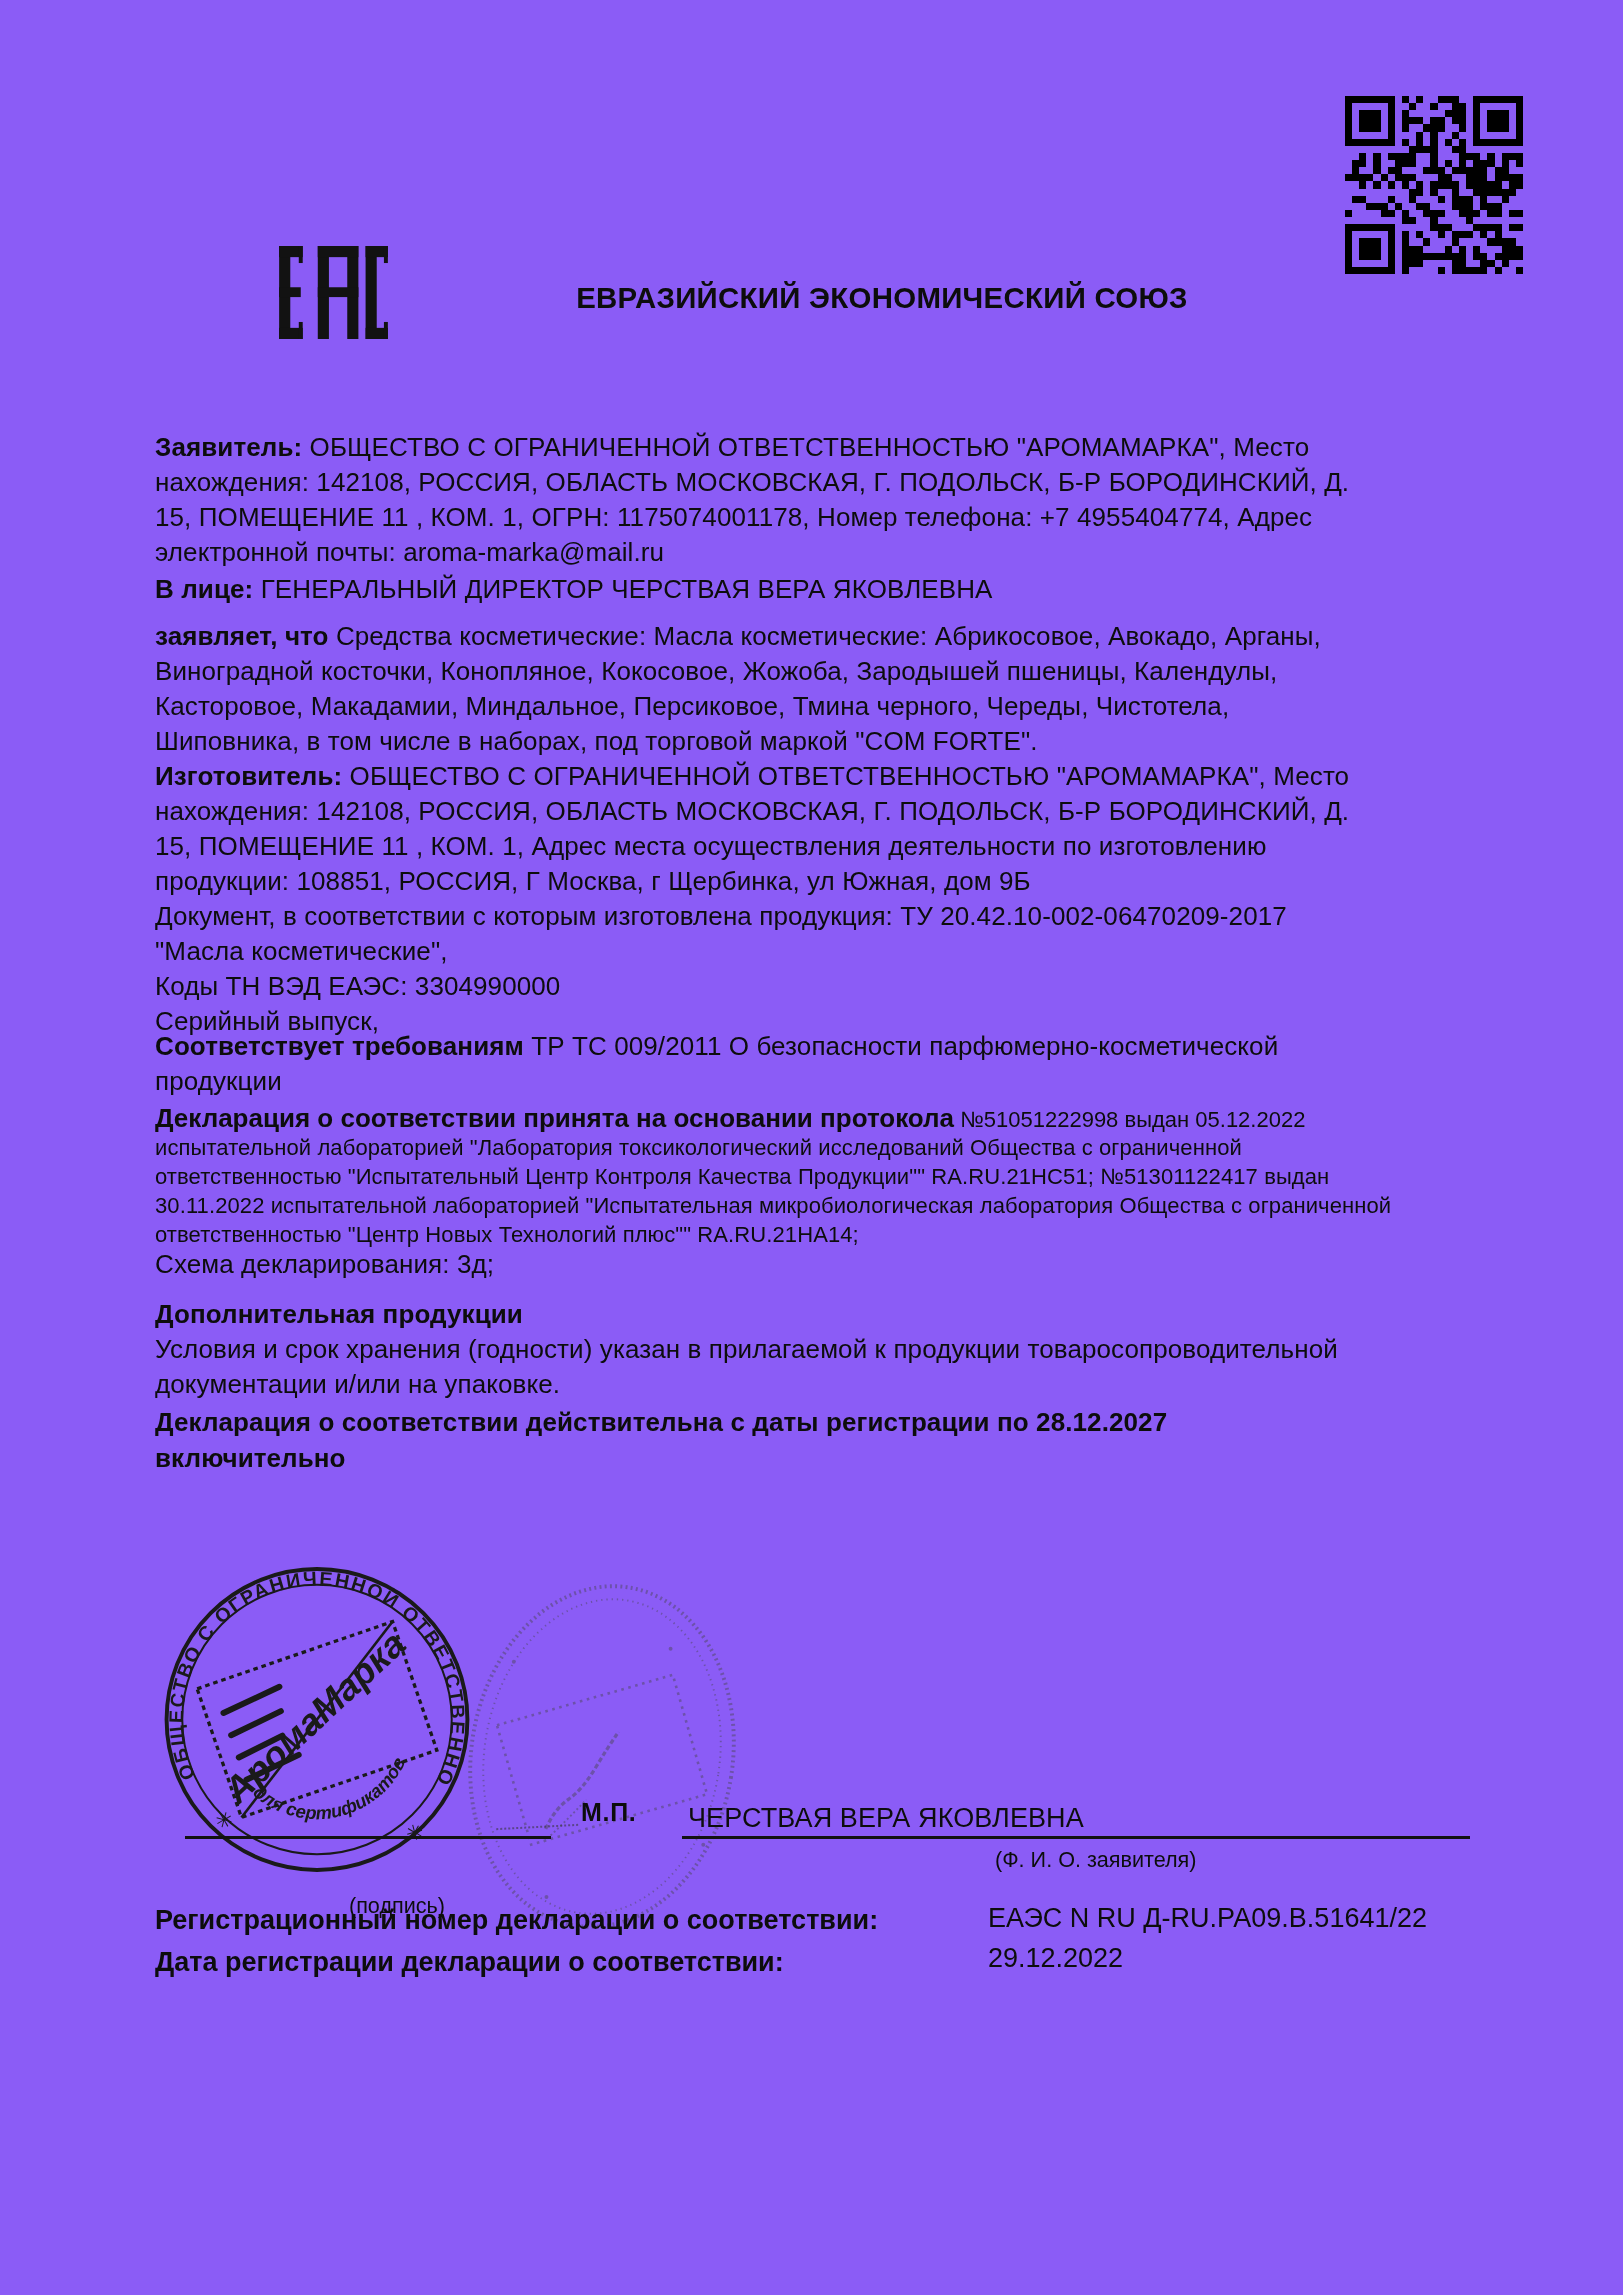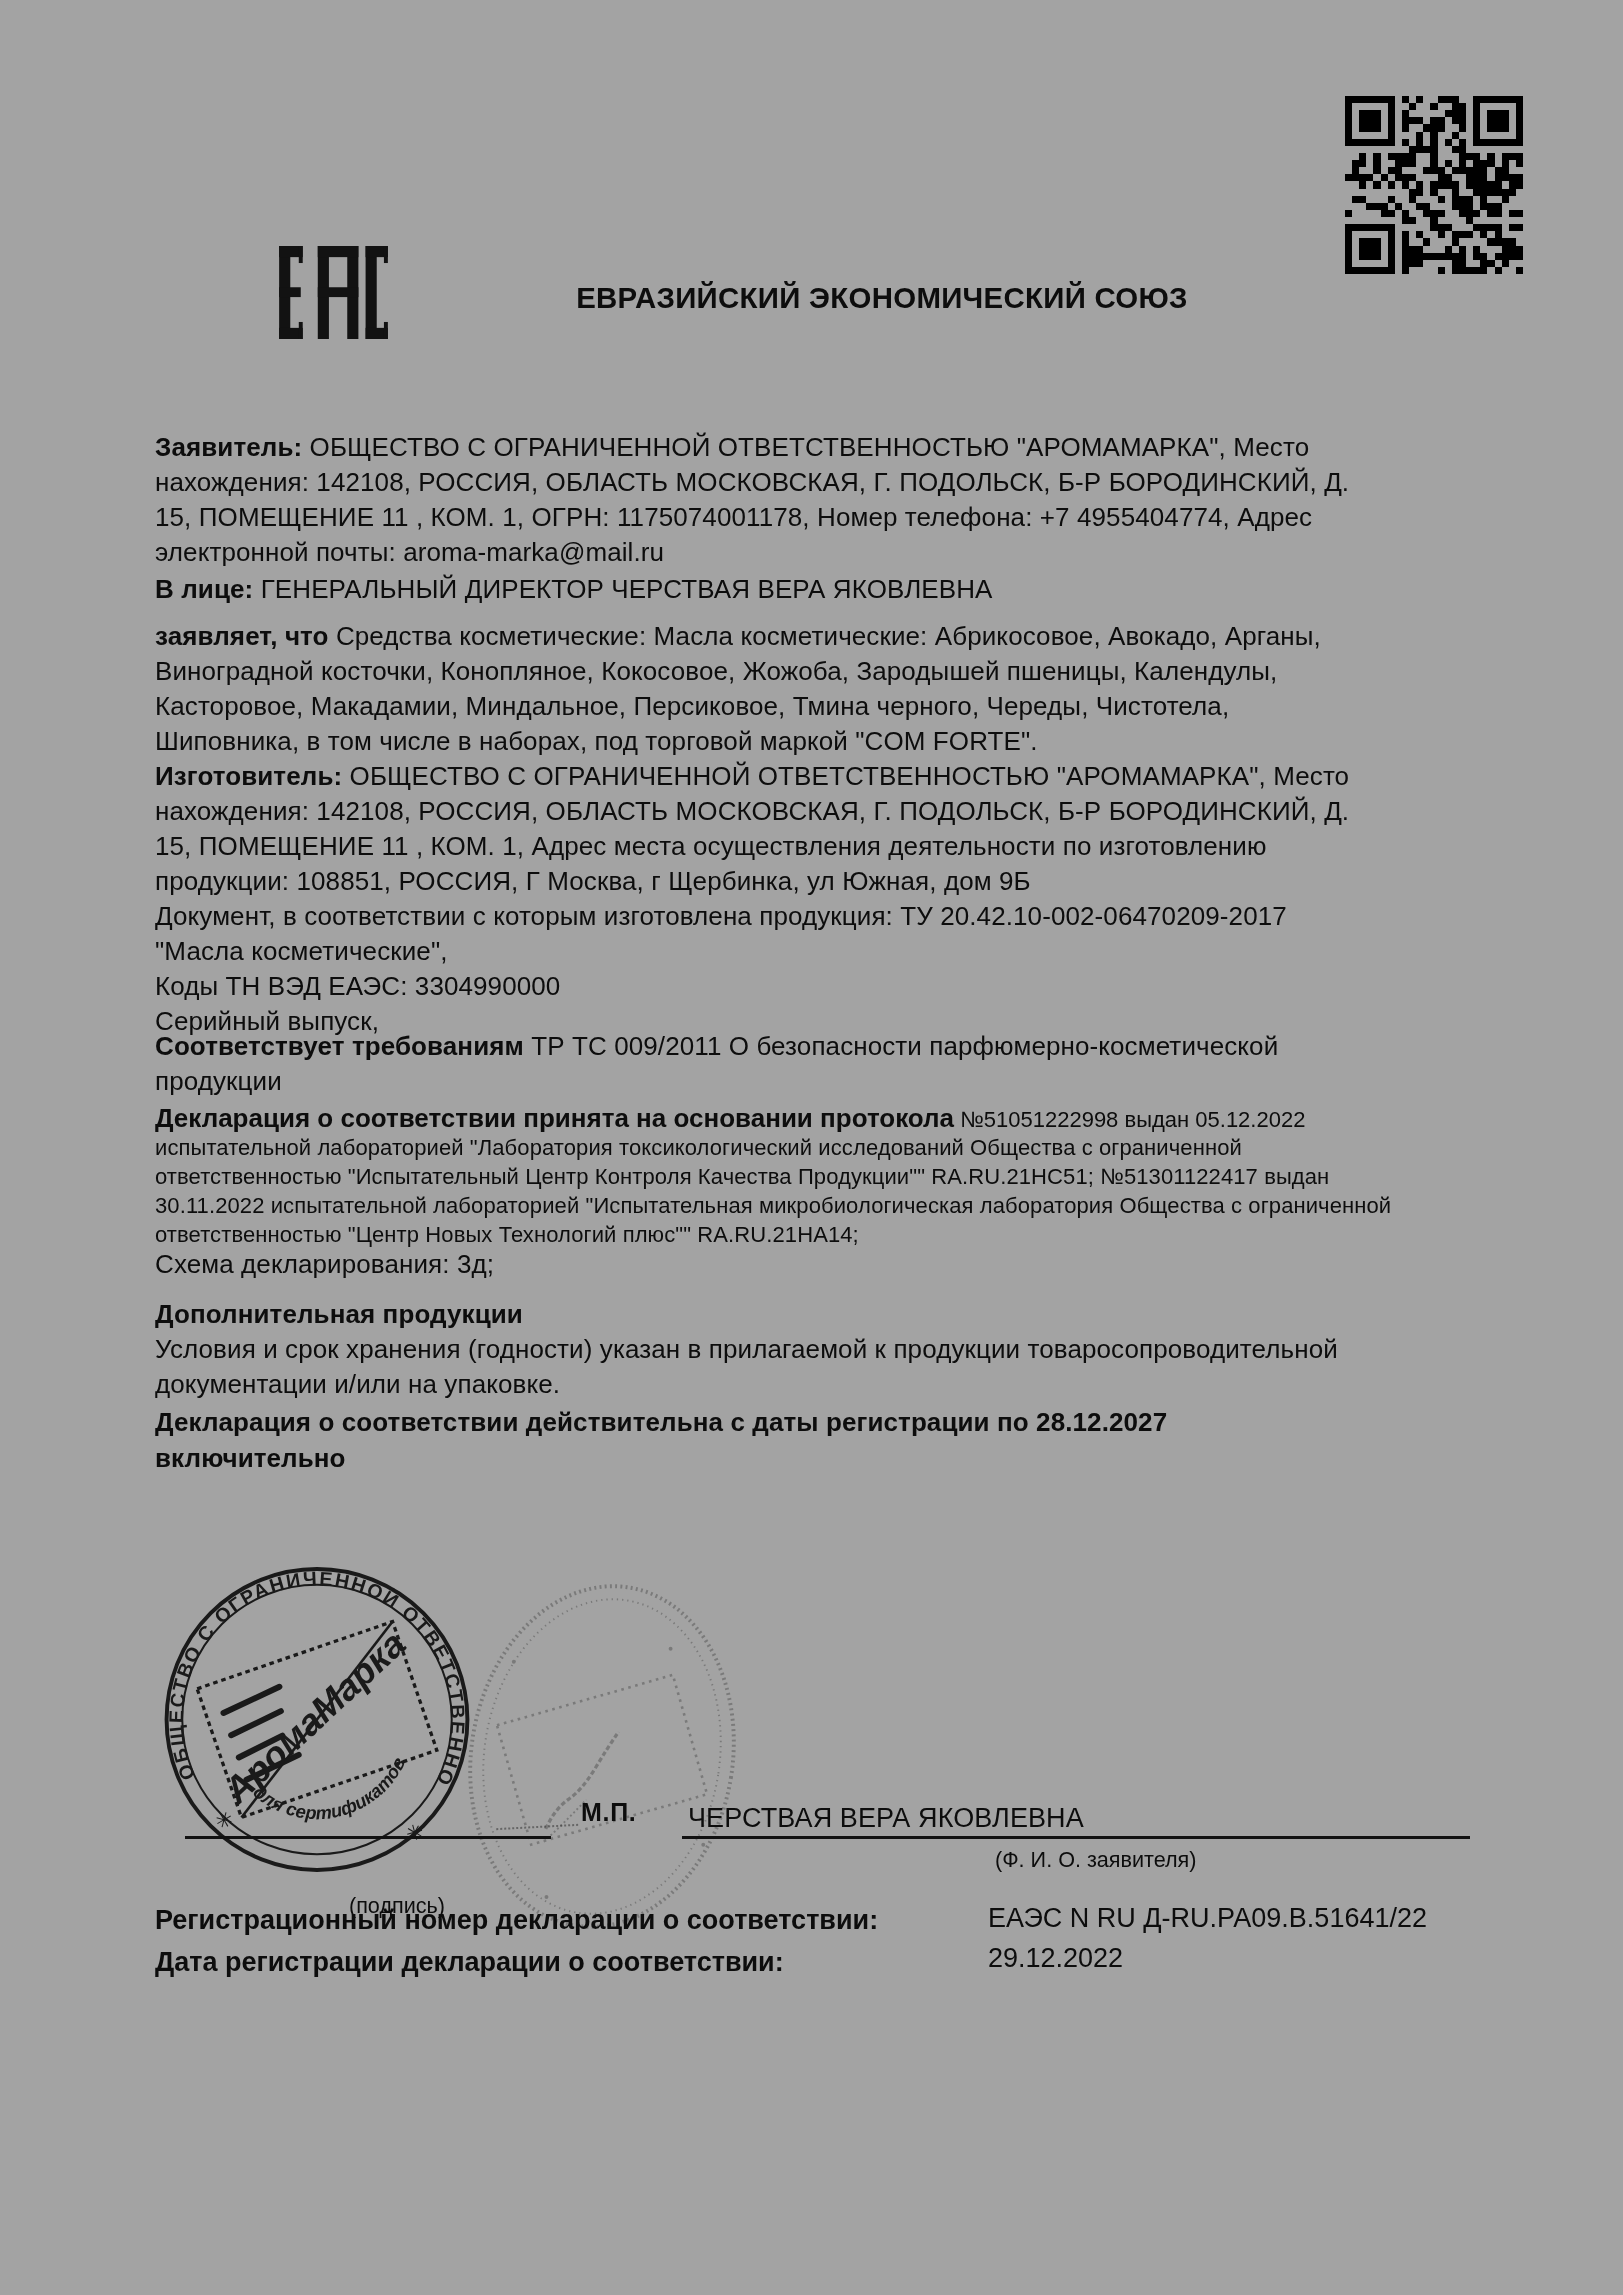--- a/index.html
+++ b/index.html
@@ -1,19 +1,19 @@
 <!DOCTYPE html>
 <html style="font-size:10.5px"><head>
 <meta charset="utf-8">
 <style>
   html,body{margin:0;padding:0;background:#e8e8e8;}
   .page{
     position:relative;
     width:1623px;height:2295px;
-    background:#a3a3a3;
+    background:#8b5cf6;
     font-family:"Liberation Sans", sans-serif;
     color:#0d0d0d;
     overflow:hidden;
   }
   .abs{position:absolute;}
   .pre{white-space:pre-line;}
   .body-text{font-size:26px;line-height:35px;letter-spacing:0.1px;}
   .small-text{font-size:22px;line-height:29px;letter-spacing:0.1px;}
   .b{font-weight:700;}
   .title1{font-size:29.4px;font-weight:700;text-align:center;letter-spacing:0.3px;}

